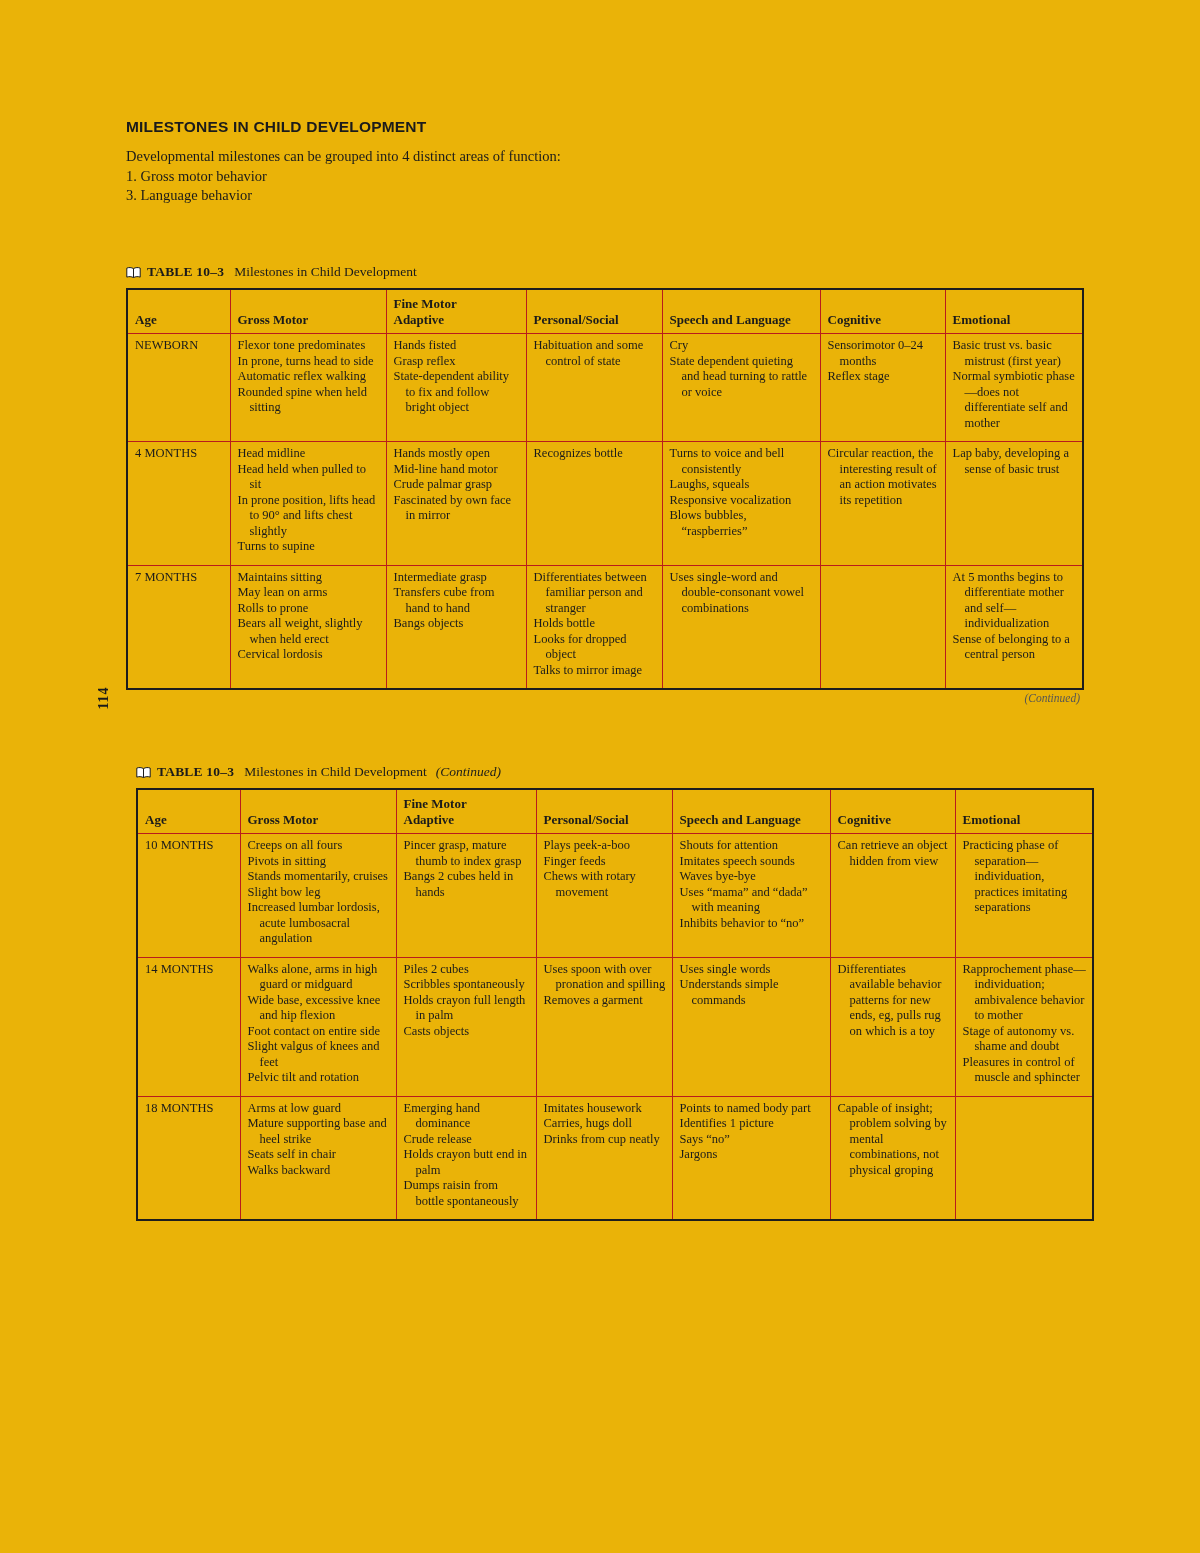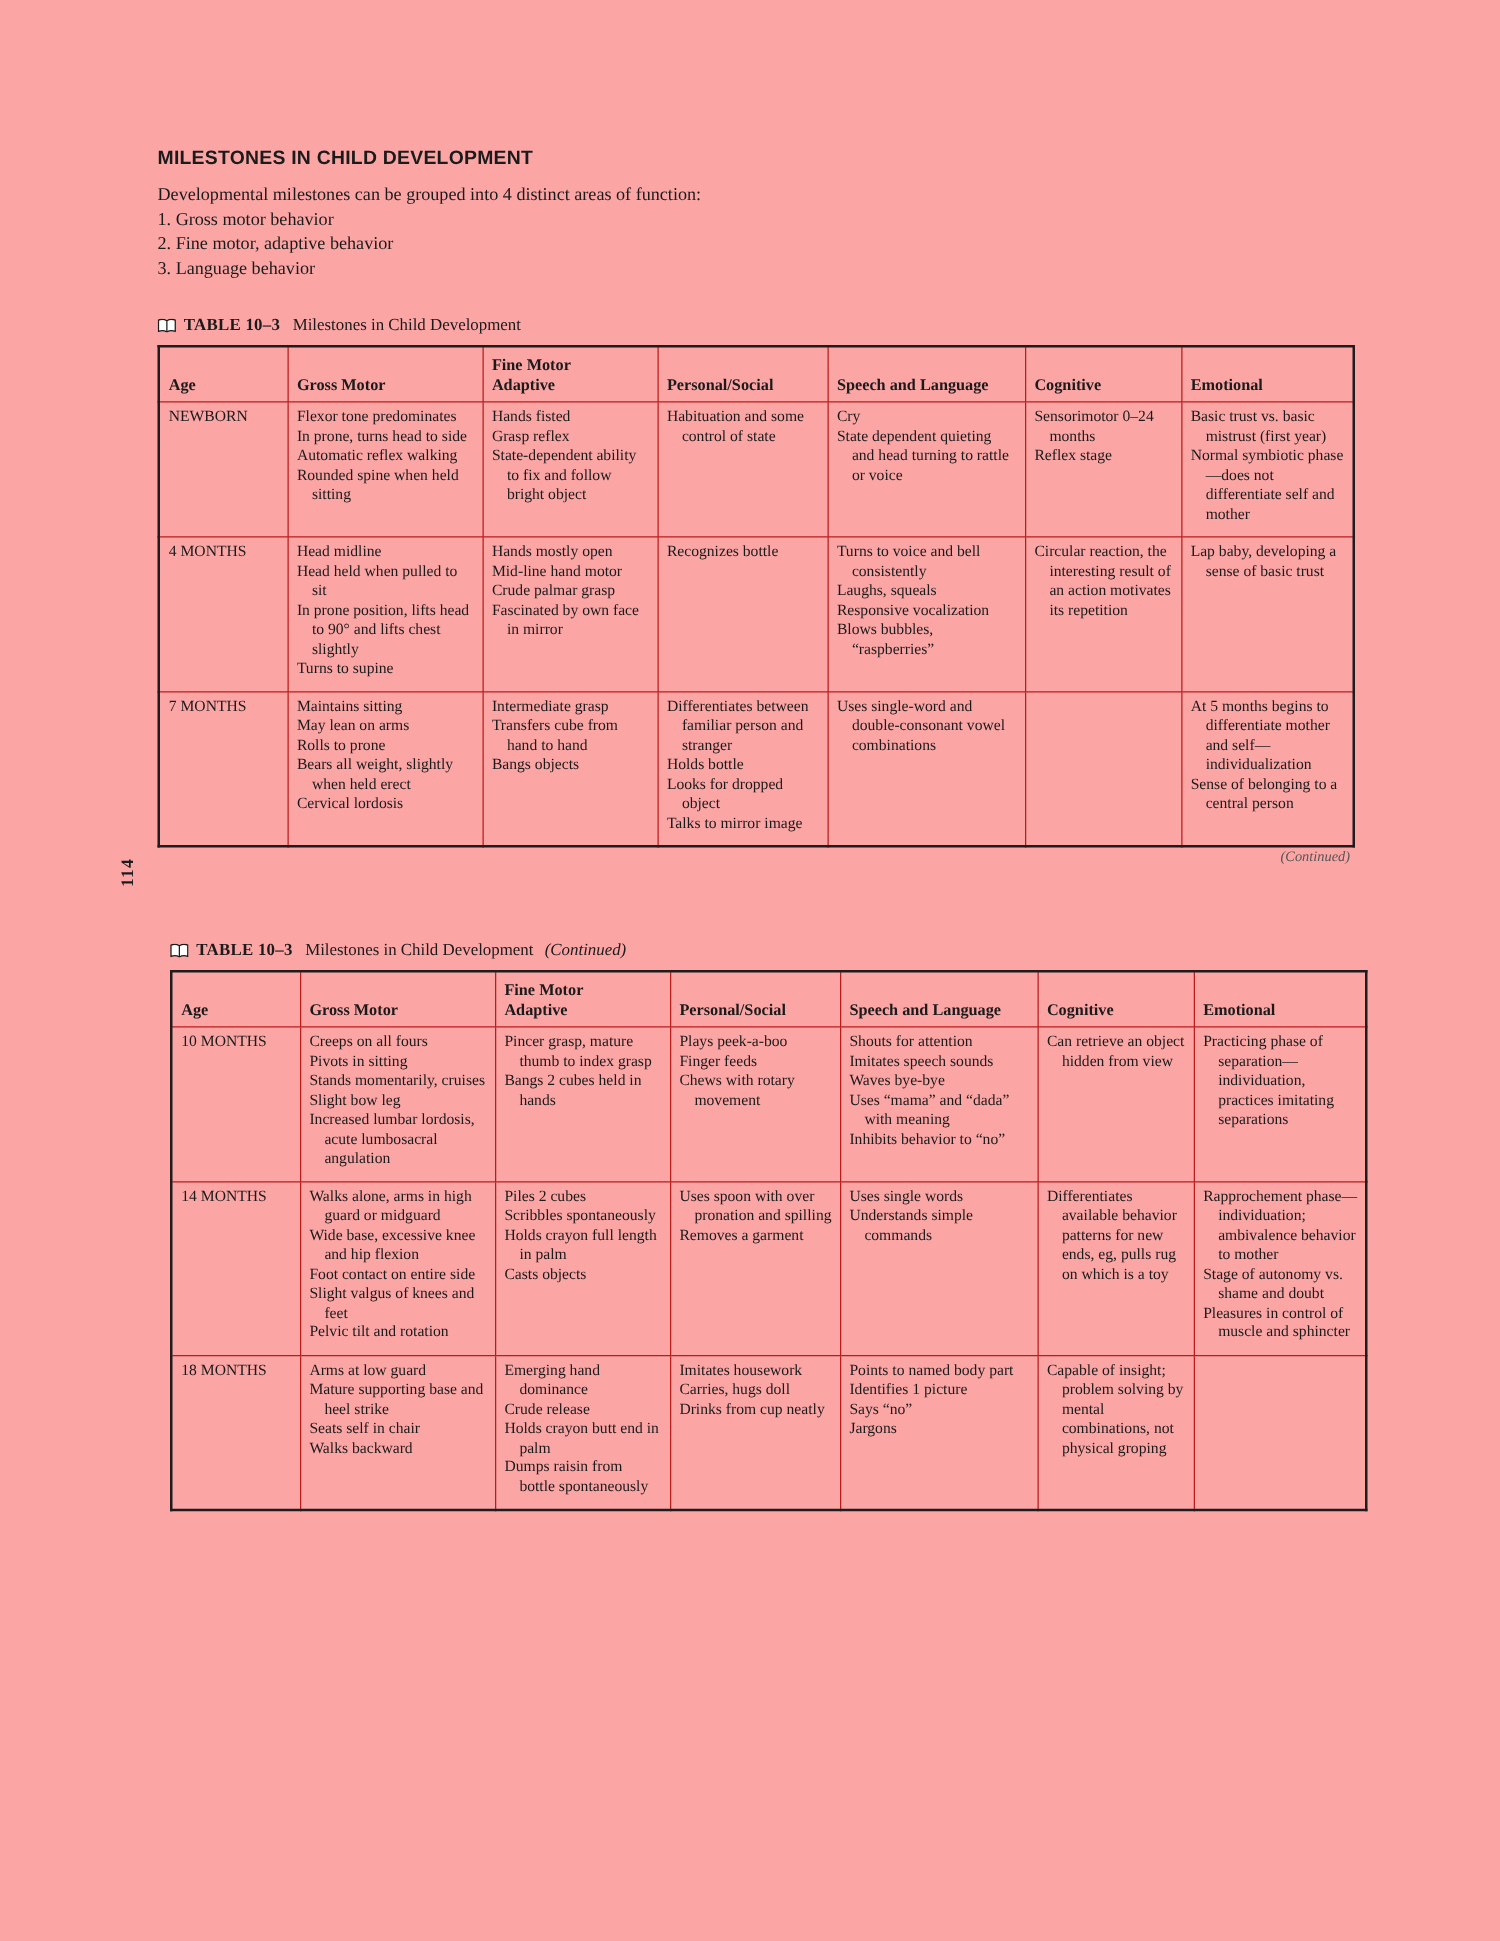--- a/index.html
+++ b/index.html
@@ -1,40 +1,40 @@
 <!DOCTYPE html>
 <html><head>
 <meta charset="utf-8">
 <style>
   html,body { margin:0; padding:0; background:#ffffff; }
   .page {
     position: relative;
     width: 1200px;
     height: 1553px;
-    background: #fca5a5;
+    background: #eab308;
     font-family: "Liberation Serif", serif;
     color: #1b1b1b;
     overflow: hidden;
   }
   .content { position:absolute; left:126px; top:118px; width:958px; }
   .main-heading {
     font-family: "Liberation Sans", sans-serif;
     font-weight: bold;
     font-size: 15.5px;
     letter-spacing: 0.2px;
     margin: 0 0 10px 0;
   }
   .intro { font-size: 14.5px; margin: 12px 0 2px 0; }
   .intro-list { margin: 0 0 0 0; }
   .intro-list div { font-size: 14.5px; line-height: 1.33; }
 
   .table-block1 { position:absolute; left:126px; top:252px; width:956px; }
   .table-block2 { position:absolute; left:136px; top:752px; width:946px; }
 
-  .caption { font-size: 13.5px; margin: 0 0 8px 0; display:flex; align-items:center; gap:6px; }
+  .caption { font-size: 13.5px; margin: 12px 0 8px 0; display:flex; align-items:center; gap:6px; }
   .caption b { font-weight: bold; letter-spacing:0.2px; }
   .caption .ttl { margin-left: 4px; }
   .caption i { margin-left: 3px; }
   .book-icon { display:inline-block; line-height:0; }
 
   table.milestones {
     border-collapse: collapse;
     width: 100%;
     table-layout: fixed;
     border: 2px solid #1d1d1d;
@@ -85,21 +85,20 @@
 </head>
 <body>
 
 <div class="page">
 
   <div class="content">
     <h1 class="main-heading">MILESTONES IN CHILD DEVELOPMENT</h1>
     <p class="intro">Developmental milestones can be grouped into 4 distinct areas of function:</p>
     <div class="intro-list">
       <div>1. Gross motor behavior</div>
-      <div>2. Fine motor, adaptive behavior</div>
       <div>3. Language behavior</div>
     </div>
   </div>
 
   <div class="table-block1">
     <div class="caption">
       <span class="book-icon">
         <svg width="15" height="11" viewBox="0 0 15 11">
           <path d="M7.5 1.6 C5.6 0.3 2.6 0.3 0.8 1.1 V10.1 C2.6 9.4 5.6 9.4 7.5 10.6 C9.4 9.4 12.4 9.4 14.2 10.1 V1.1 C12.4 0.3 9.4 0.3 7.5 1.6 Z M7.5 1.6 V10.6" fill="#ffffff" stroke="#1b1b1b" stroke-width="1"></path>
         </svg>

